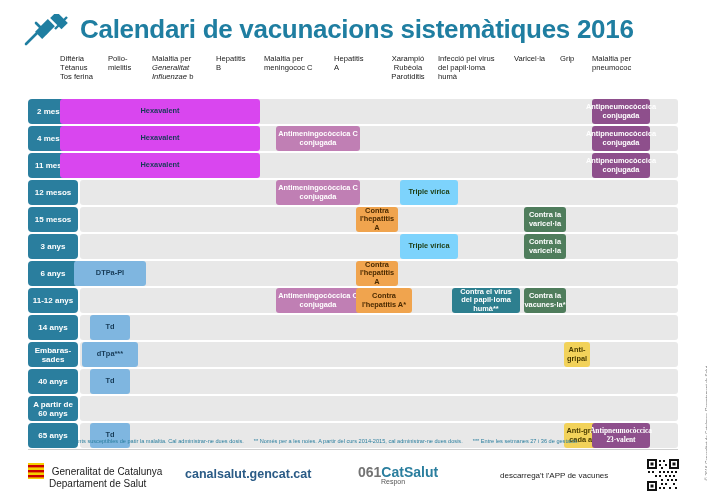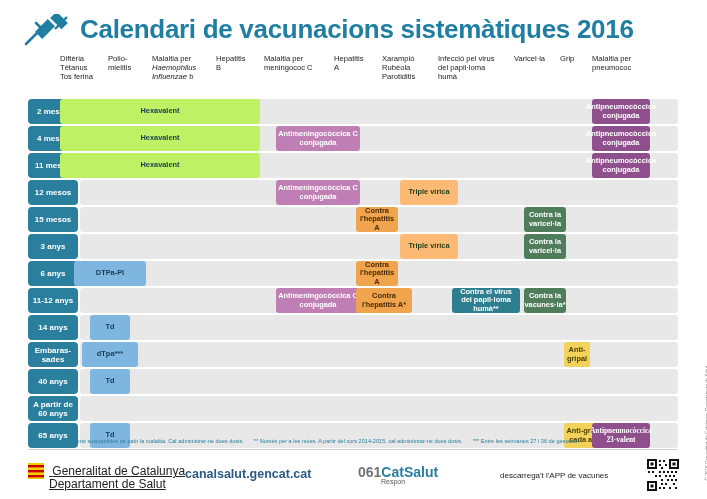--- a/index.html
+++ b/index.html
@@ -44,43 +44,43 @@
     position:absolute;left:52px;top:0;width:598px;height:25px;
     background:#e8e8e8;border-radius:3px;
   }
   .cell{
     position:absolute;top:0;height:25px;
     border-radius:3px;color:#ffffff;
     font-size:7.4px;line-height:8.4px;font-weight:bold;
     display:flex;align-items:center;justify-content:center;
     text-align:center;padding:0 2px;box-sizing:border-box;
   }
-  .c-blue{background:#bef264;color:#173b57;}
+  .c-blue{background:#d946ef;color:#173b57;}
   .c-dtpa{background:#7fb6e0;color:#173b57;}
   .c-td{background:#7fb6e0;color:#173b57;}
   .c-mening{background:#c07fb4;}
   .c-hepa{background:#f0a44e;color:#4a2a00;}
-  .c-triple{background:#fdba74;color:#1e3d14;}
+  .c-triple{background:#7dd3fc;color:#1e3d14;}
   .c-vari{background:#4f7d5c;}
   .c-vph{background:#2d7f8f;}
   .c-grip{background:#f2d25a;color:#4a3c00;}
   .c-pneu{background:#8e4f8c;}
 
   
   .notes{
     position:absolute;left:28px;top:437px;width:650px;
     font-size:5.6px;color:#2a7e9e;line-height:8px;
   }
   .notes span{margin-right:10px;}
 
   .rule{position:absolute;left:28px;top:449px;width:650px;height:1px;background:#cfcfcf;}
 
   
   .footer{position:absolute;left:0;top:455px;width:707px;height:44px;}
-  .gencat{position:absolute;left:28px;top:8px;font-size:12px;color:#222;line-height:10px;text-decoration:underline;}
+  .gencat{position:absolute;left:28px;top:8px;font-size:10px;color:#222;line-height:10px;}
   .gencat .bars{display:inline-block;width:16px;height:16px;vertical-align:-4px;margin-right:5px;}
   .portal{position:absolute;left:185px;top:12px;font-size:12.5px;font-weight:bold;color:#2a5b86;}
   .catsalut{position:absolute;left:358px;top:9px;font-size:14px;font-weight:bold;color:#2a7e9e;}
   .catsalut .num{color:#737373;}
   .catsalut .cs{color:#2a7e9e;}
   .catsalut .resp{display:block;font-size:7px;font-weight:normal;color:#555;margin-top:-2px;margin-left:23px;}
   .appnote{position:absolute;left:500px;top:16px;font-size:8px;color:#222;}
   .qr{position:absolute;left:646px;top:458px;width:34px;height:34px;}
   .sidecredit{
     position:absolute;right:2px;top:366px;
@@ -103,25 +103,25 @@
       <rect x="14" y="10" width="18" height="10" transform="rotate(-45 23 15)" fill="#1f7ea1"></rect>
       <rect x="29" y="2" width="16" height="9" transform="rotate(45 37 6.5)" fill="#1f7ea1"></rect>
       <line x1="33" y1="15" x2="45" y2="3" stroke="#1f7ea1" stroke-width="2.4"></line>
     </svg>
     <div class="title">Calendari de vacunacions sistemàtiques 2016</div>
   </div>
 
   <div class="colheads">
       <div class="colhead" style="left: 32px; width: 44px;">Diftèria<br>Tètanus<br>Tos ferina</div>
       <div class="colhead" style="left: 80px; width: 40px;">Polio-<br>mielitis</div>
-      <div class="colhead" style="left: 124px; width: 60px;">Malaltia per<br><i>Haemophilus</i><br><i>Influenzae</i> b</div>
+      <div class="colhead" style="left: 124px; width: 60px;">Malaltia per<br><i>Generalitat</i><br><i>Influenzae</i> b</div>
       <div class="colhead" style="left: 188px; width: 44px;">Hepatitis<br>B</div>
       <div class="colhead" style="left: 236px; width: 66px;">Malaltia per<br>meningococ C</div>
       <div class="colhead" style="left: 306px; width: 44px;">Hepatitis<br>A</div>
-      <div class="colhead" style="left: 354px; width: 52px;">Xarampió<br>Rubèola<br>Parotiditis</div>
+      <div class="colhead" style="left: 354px; width: 52px; text-align: center;">Xarampió<br>Rubèola<br>Parotiditis</div>
       <div class="colhead" style="left: 410px; width: 72px;">Infecció pel virus<br>del papil·loma<br>humà</div>
       <div class="colhead" style="left: 486px; width: 42px;">Varicel·la</div>
       <div class="colhead" style="left: 532px; width: 30px;">Grip</div>
       <div class="colhead" style="left: 564px; width: 58px;">Malaltia per<br>pneumococ</div>
     </div>
 
   <div class="grid">
       <div class="row">
         <div class="rowlabel">2 mesos</div>
         <div class="rowband"></div>

